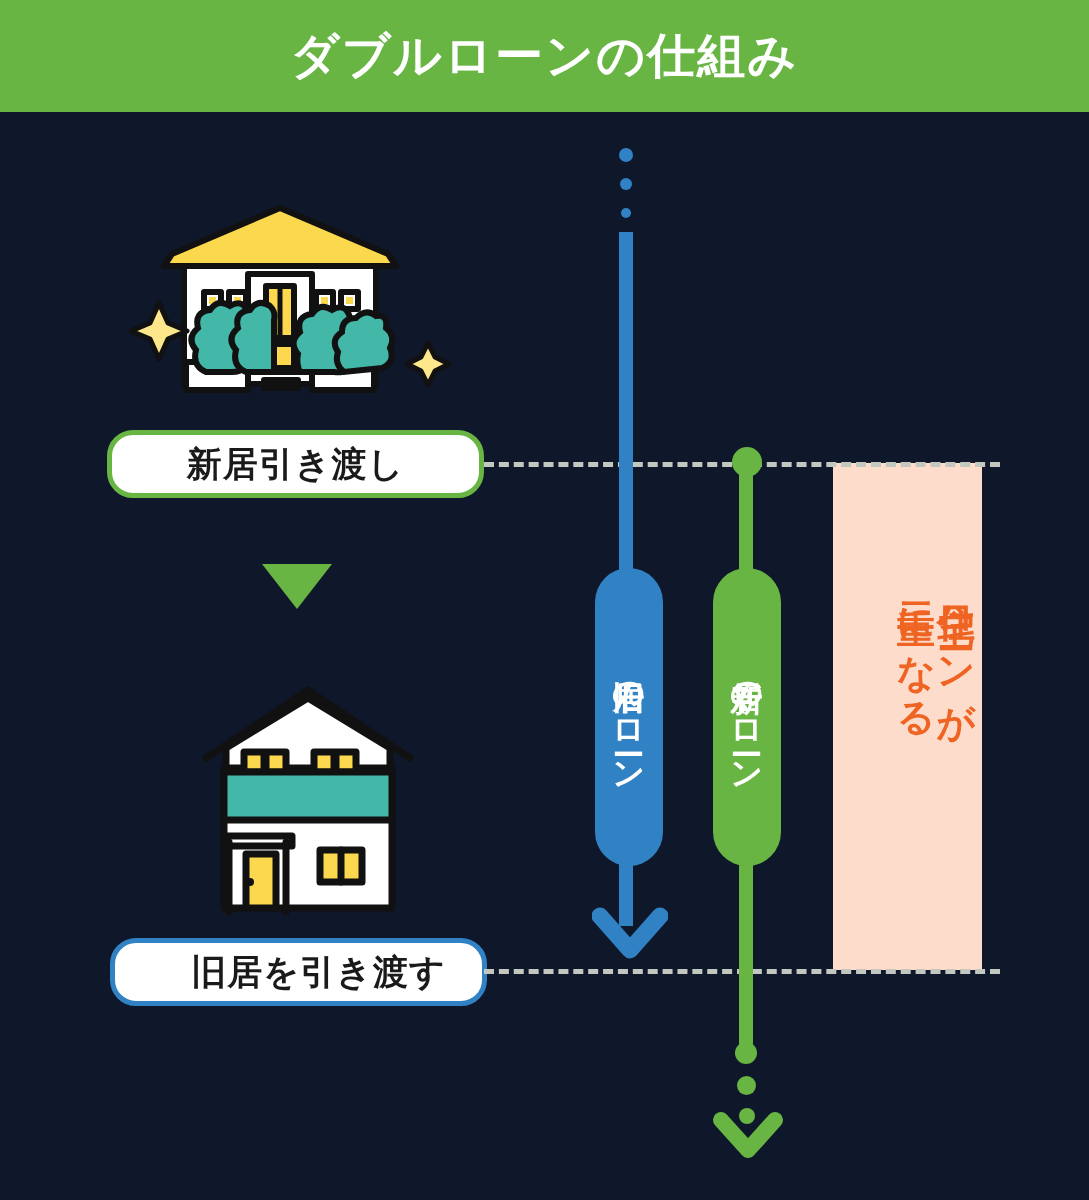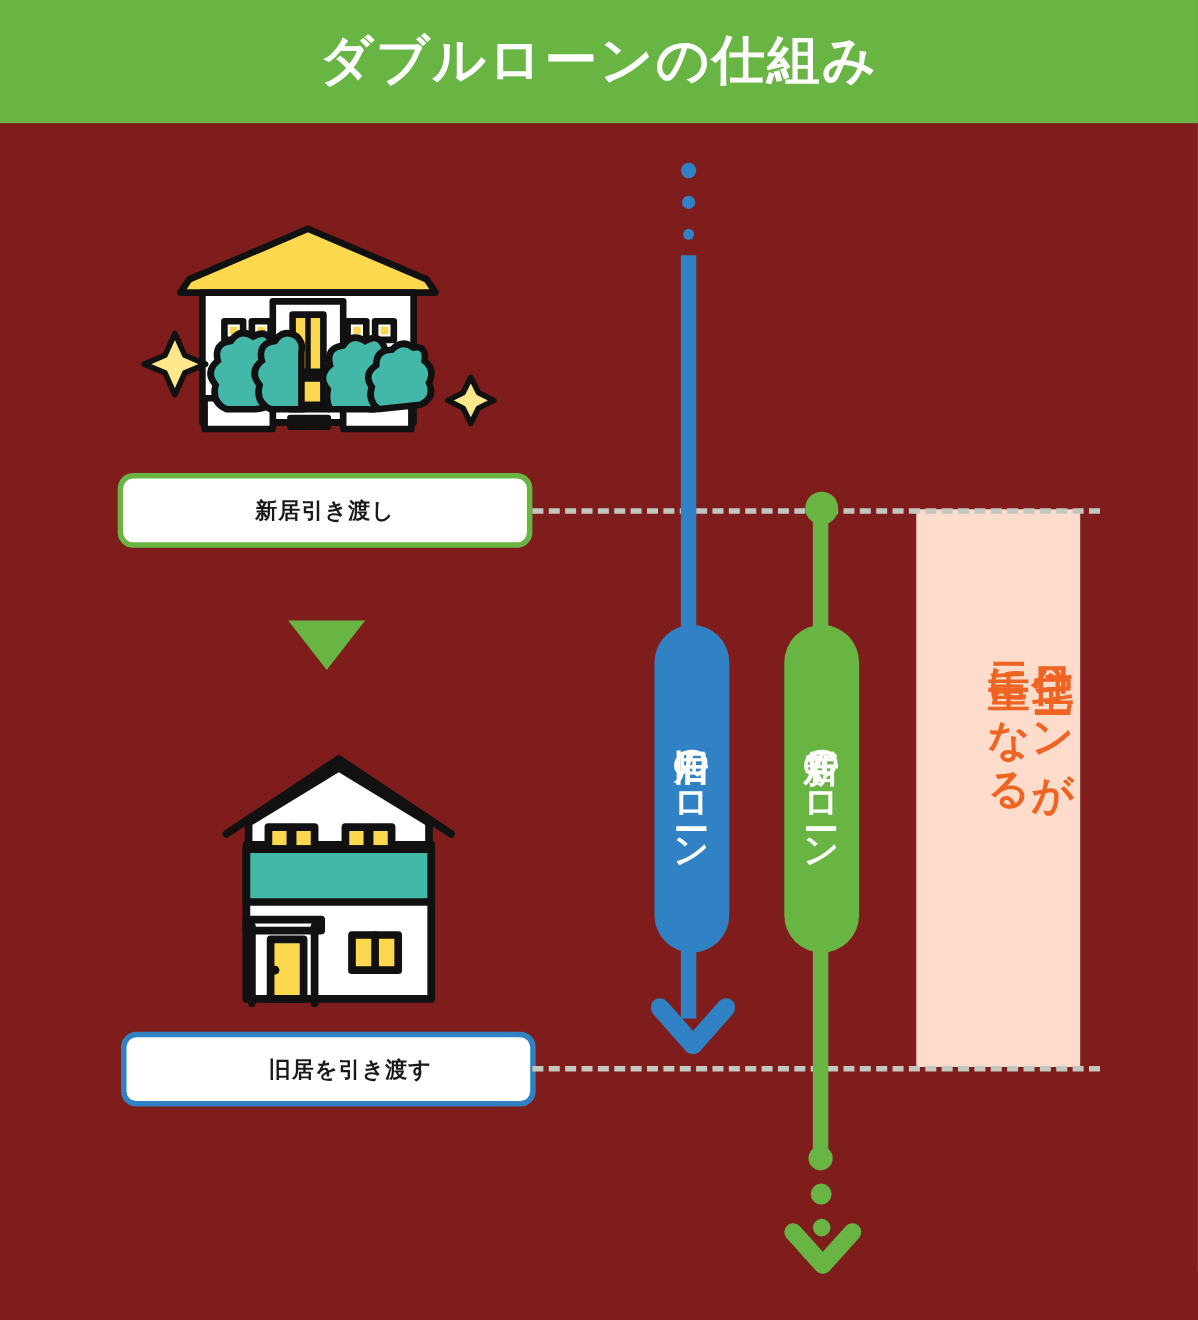--- a/index.html
+++ b/index.html
@@ -2,21 +2,21 @@
 <html><head>
 <meta charset="utf-8">
 <style>
   * { box-sizing: border-box; margin: 0; padding: 0; }
   html, body {
     width: 1089px; height: 1200px;
     font-family: "Liberation Sans", "DejaVu Sans", sans-serif;
     background: #f1f9ef;
     overflow: hidden;
   }
-  #stage { position: relative; width: 1089px; height: 1200px; background: #7f1d1d; }
+  #stage { position: relative; width: 1089px; height: 1200px; background: #0f172a; }
 
   
   #header-banner {
     position: absolute; left: 0; top: 0; width: 1089px; height: 112px;
     background: #68b544;
     display: flex; align-items: center; justify-content: center;
   }
   #header-title {
     color: #ffffff;
     font-size: 48px;
@@ -64,23 +64,23 @@
     width: 0; height: 0;
     border-left: 35px solid transparent;
     border-right: 35px solid transparent;
     border-top: 45px solid #68b544;
   }
 
   
   .label-box {
     position: absolute;
     background: #ffffff;
-    border-radius: 14px;
+    border-radius: 26px;
     display: flex; align-items: center; justify-content: center;
-    font-size: 20px; font-weight: bold; color: #1a1a1a;
+    font-size: 35px; font-weight: bold; color: #1a1a1a;
     letter-spacing: 1px;
   }
   #label-new-handover {
     left: 107px; top: 430px; width: 377px; height: 68px;
     border: 5px solid #68b544;
   }
   #label-old-handover {
     left: 110px; top: 938px; width: 377px; height: 68px;
     border: 5px solid #3182c4;
     padding-left: 40px;

